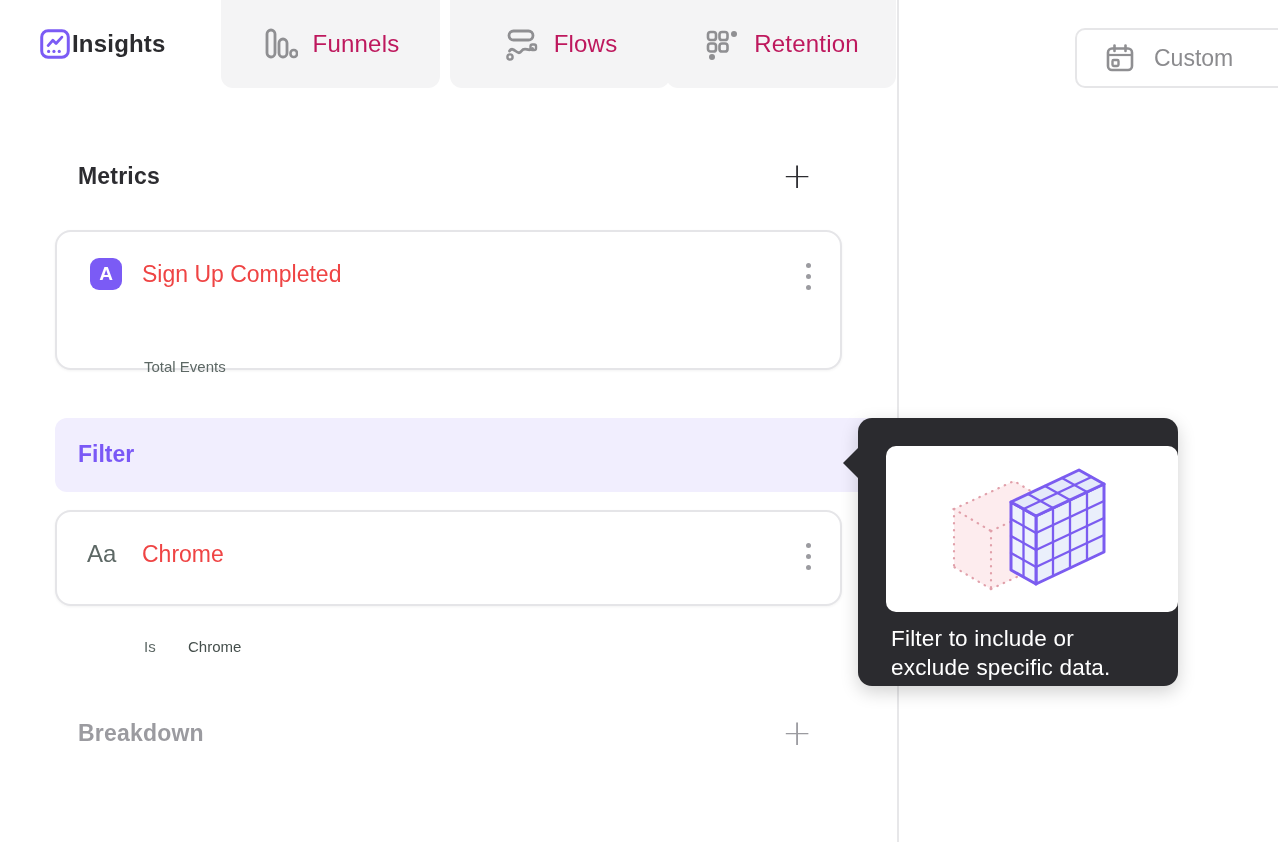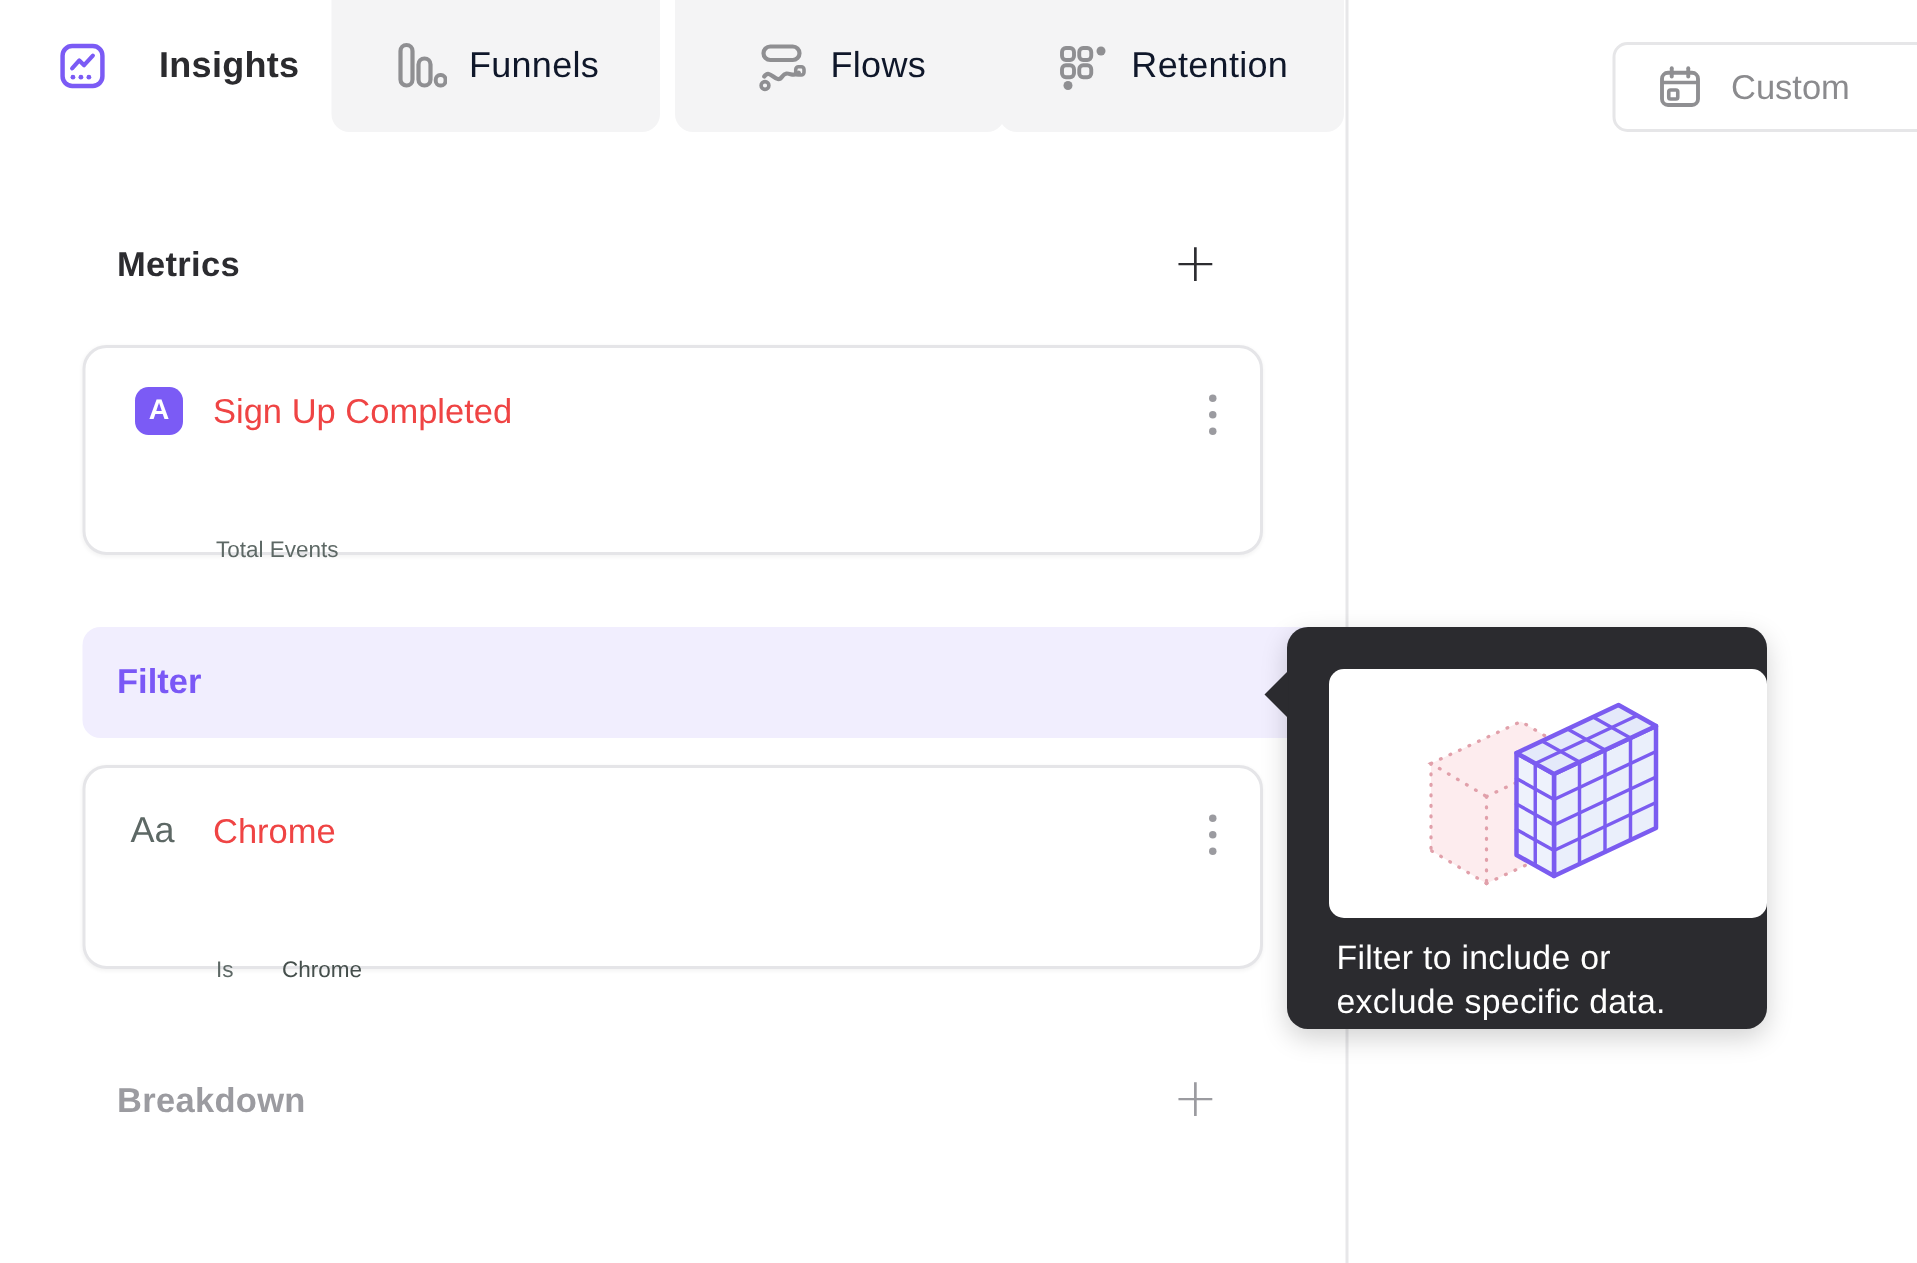--- a/index.html
+++ b/index.html
@@ -9,27 +9,27 @@
     position: relative;
     width: 1278px;
     height: 842px;
     background: #ffffff;
     overflow: hidden;
   }
 
   
   .tab { position: absolute; top: 0; height: 88px; display: flex; align-items: center; cursor: pointer; }
   .tab-active {
-    left: 0; width: 218px; background: #ffffff; padding-left: 38px; gap: 34px;
+    left: 0; width: 218px; background: #ffffff; padding-left: 38px; gap: 0;
   }
   .tab-active .tab-label { font-size: 24px; font-weight: 600; color: #2b2b2e; letter-spacing: .2px; }
   .tab-inactive {
     background: #f4f4f5; border-radius: 0 0 12px 12px; justify-content: center; gap: 15px;
   }
-  .tab-inactive .tab-label { font-size: 24px; font-weight: 500; color: #0f172a; letter-spacing: .2px; }
+  .tab-inactive .tab-label { font-size: 24px; font-weight: 500; color: #be185d; letter-spacing: .2px; }
   .tab-funnels { left: 221px; width: 219px; }
   .tab-flows { left: 450px; width: 220px; justify-content: center; }
   .tab-retention { left: 666px; width: 230px; }
 
   
   .v-divider { position: absolute; left: 897px; top: 0; width: 2px; height: 842px; background: #e7e7e9; }
   .custom-btn {
     position: absolute; left: 1075px; top: 28px; width: 215px; height: 60px;
     background: #fff; border: 2px solid #e6e6e8; border-radius: 10px;
     display: flex; align-items: center; padding-left: 26px; gap: 17px; cursor: pointer;
@@ -48,21 +48,21 @@
   .plus-purple { color: #7a58f6; }
   .plus-gray { color: #9b9ba0; }
 
   
   .card {
     position: absolute; left: 55px; width: 787px; background: #fff;
     border: 2px solid #e5e5e8; border-radius: 16px;
     box-shadow: 0 1px 3px rgba(0,0,0,.05);
   }
   .metric-card { top: 230px; height: 140px; }
-  .filter-card { top: 510px; height: 136px; }
+  .filter-card { top: 510px; height: 96px; }
   .badge-a {
     position: absolute; left: 33px; top: 26px; width: 32px; height: 32px;
     background: #7b5bf5; border-radius: 9px; color: #fff; font-size: 19px; font-weight: 700;
     display: flex; align-items: center; justify-content: center;
   }
   .aa-glyph { position: absolute; left: 30px; top: 28px; font-size: 24px; font-weight: 500; color: #5d6865; }
   .card-title { position: absolute; left: 85px; top: 29px; font-size: 23px; font-weight: 500; color: #ef4444; }
   .card-sub { position: absolute; top: 86px; font-size: 15px; color: #5d6865; margin-top: 40px; }
   .sub-op { left: 87px; }
   .sub-val { left: 131px; color: #454f4c; }

